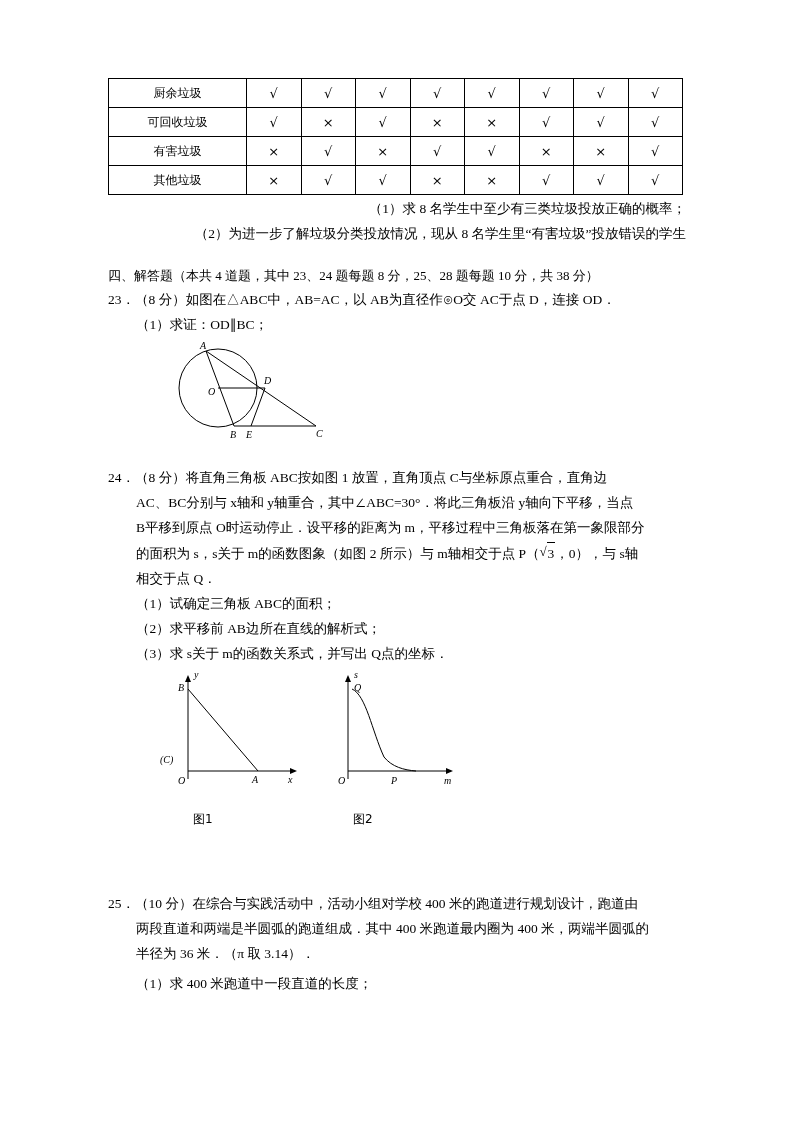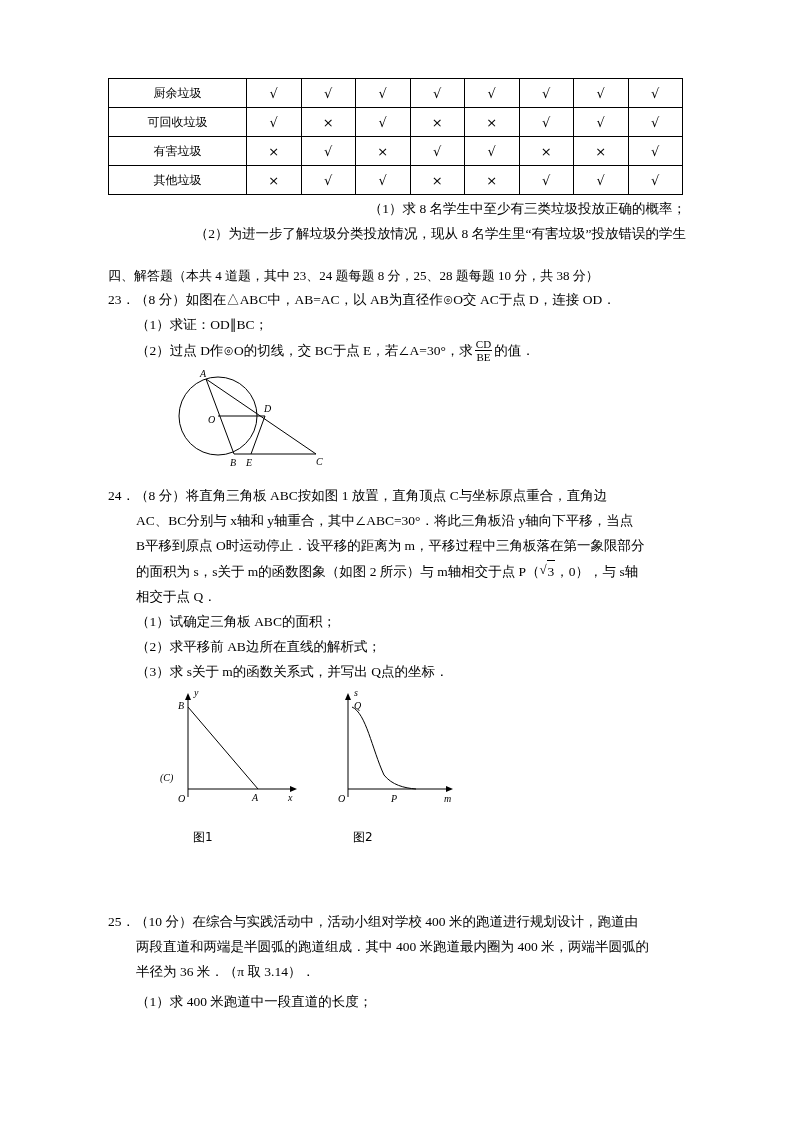--- a/index.html
+++ b/index.html
@@ -148,42 +148,39 @@
     </tbody>
       </table>
 
     <div class="q-line indent1">（1）求 8 名学生中至少有三类垃圾投放正确的概率；</div>
     <div class="q-line indent1">（2）为进一步了解垃圾分类投放情况，现从 8 名学生里“有害垃圾”投放错误的学生</div>
 
     <div class="section-title">四、解答题（本共 4 道题，其中 23、24 题每题 8 分，25、28 题每题 10 分，共 38 分）</div>
 
     <div class="q-line">23．（8 分）如图在△ABC中，AB=AC，以 AB为直径作⊙O交 AC于点 D，连接 OD．</div>
     <div class="q-line indent2">（1）求证：OD∥BC；</div>
-    <div class="q-line indent2">
-      <span>（2）过点 D作⊙O的切线，交 BC于点 E，若∠A=30°，求</span><span class="frac"><span class="top">CD</span><span class="bot">BE</span></span><span>的值．</span>
-    </div>
 
     <div class="fig23">
       <svg width="250" height="105" viewBox="0 0 250 105">
         <circle cx="62" cy="48" r="39" fill="none" stroke="#000" stroke-width="1"></circle>
         <line x1="50" y1="11" x2="78" y2="86" stroke="#000" stroke-width="1"></line>
         <line x1="50" y1="11" x2="160" y2="86" stroke="#000" stroke-width="1"></line>
         <line x1="78" y1="86" x2="160" y2="86" stroke="#000" stroke-width="1"></line>
         <line x1="62" y1="48" x2="109" y2="48" stroke="#000" stroke-width="1"></line>
         <line x1="109" y1="48" x2="95" y2="86" stroke="#000" stroke-width="1"></line>
         <text x="44" y="9" font-size="10" font-style="italic" font-family="Liberation Serif, serif">A</text>
         <text x="52" y="55" font-size="10" font-style="italic" font-family="Liberation Serif, serif">O</text>
         <text x="108" y="44" font-size="10" font-style="italic" font-family="Liberation Serif, serif">D</text>
         <text x="74" y="98" font-size="10" font-style="italic" font-family="Liberation Serif, serif">B</text>
         <text x="90" y="98" font-size="10" font-style="italic" font-family="Liberation Serif, serif">E</text>
         <text x="160" y="97" font-size="10" font-style="italic" font-family="Liberation Serif, serif">C</text>
       </svg>
     </div>
 
-    <div class="q-line" style="margin-top:12px;">24．（8 分）将直角三角板 ABC按如图 1 放置，直角顶点 C与坐标原点重合，直角边</div>
+    <div class="q-line" style="margin-top:22px;">24．（8 分）将直角三角板 ABC按如图 1 放置，直角顶点 C与坐标原点重合，直角边</div>
     <div class="q-line indent2">AC、BC分别与 x轴和 y轴重合，其中∠ABC=30°．将此三角板沿 y轴向下平移，当点</div>
     <div class="q-line indent2">B平移到原点 O时运动停止．设平移的距离为 m，平移过程中三角板落在第一象限部分</div>
     <div class="q-line indent2">
       <span>的面积为 s，s关于 m的函数图象（如图 2 所示）与 m轴相交于点 P（</span><span class="sqrt"><span class="rad">3</span></span><span>，0），与 s轴</span>
     </div>
     <div class="q-line indent2">相交于点 Q．</div>
     <div class="q-line indent2">（1）试确定三角板 ABC的面积；</div>
     <div class="q-line indent2">（2）求平移前 AB边所在直线的解析式；</div>
     <div class="q-line indent2">（3）求 s关于 m的函数关系式，并写出 Q点的坐标．</div>
 

